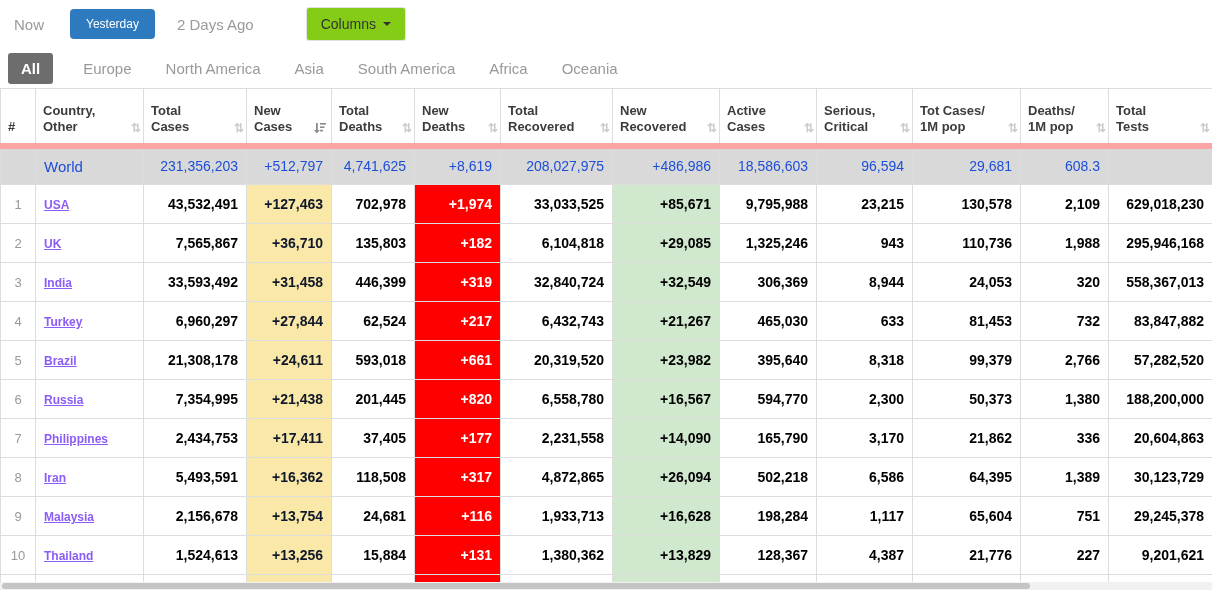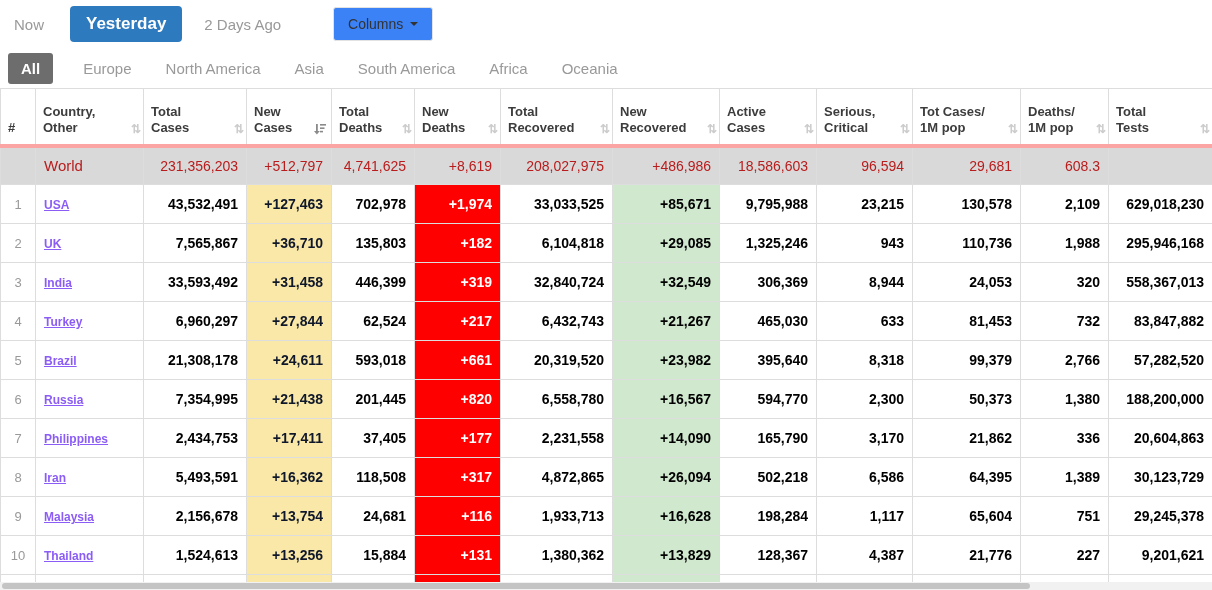--- a/index.html
+++ b/index.html
@@ -3,55 +3,55 @@
 <meta charset="utf-8">
 <style>
   * { margin:0; padding:0; box-sizing:border-box; }
   html,body { width:1212px; height:590px; overflow:hidden; background:#fff;
     font-family:"Liberation Sans", sans-serif; }
   .app { width:968px; height:590px; position:relative; }
 
   
   .toolbar { height:48px; display:flex; align-items:center; padding:0 14px; }
   .txt-btn { color:#999; font-size:15px; cursor:pointer; }
-  .btn-primary { background:#2e7abf; color:#fff; font-size:17px; font-weight:bold;
+  .btn-primary { background:#2e7abf; color:#fff; font-size:12px; font-weight:normal;
     border:none; border-radius:4px; padding:8px 16px; margin:0 22px 0 26px; cursor:pointer; }
-  .btn-columns { background:#3b82f6; color:#333; font-size:14px; border:1px solid #e2e2e2;
+  .btn-columns { background:#84cc16; color:#333; font-size:14px; border:1px solid #e2e2e2;
     border-radius:3px; padding:8px 14px; margin-left:52px; cursor:pointer;
     display:flex; align-items:center; gap:7px; }
   .caret { width:0; height:0; border-left:4px solid transparent; border-right:4px solid transparent;
     border-top:4px solid #333; display:inline-block; }
   .search-wrap { margin-left:172px; display:flex; align-items:center; gap:8px; }
   .search-label { color:#8a8a8a; font-size:15px; }
   .search-input { width:208px; height:30px; border:1px solid #ccc; border-radius:4px;
     padding:0 8px; font-size:14px; outline:none; }
 
   
   .tabs { height:40px; display:flex; align-items:center; padding:0 0 0 8px; gap:26px; }
   .tab { color:#999; font-size:15px; cursor:pointer; padding:7px 4px;text-align:center; }
   .tab.active { background:#6d6d6d; color:#fff; font-weight:bold; border-radius:3px;
     padding:7px 13px; }
 
   
   table { width:1212px; border-collapse:collapse; table-layout:fixed; }
   th, td { border:1px solid #ddd; overflow:hidden; white-space:nowrap; }
   thead th { height:57px; vertical-align:bottom; text-align:left; padding:6px 6px 8px 7px;
     font-size:13px; color:#3c3c3c; position:relative; cursor:pointer; background:#fff;
-    border-bottom:4px solid #fca5a5; }
+    border-bottom:6px solid #fca5a5; }
   th .l1, th .l2 { line-height:16px; font-weight:bold; }
   .sort-icon { position:absolute; right:4px; bottom:8px; color:#ccc; font-size:12px;
     letter-spacing:-2px; }
   .sort-desc-svg { position:absolute; right:4px; bottom:9px; }
 
   tbody td { height:39px; font-size:14px; padding:0 8px; text-align:right; color:#000;
     font-weight:bold; }
   td.rank { color:#999; font-weight:normal; font-size:13px; text-align:center; padding:0 4px; }
   td.country { text-align:left; }
   td.country a { color:#8b5cf6; font-weight:bold; text-decoration:underline; font-size:12px; }
-  tr.world-row td { background:#d9d9d9; color:#b91c1c; font-weight:normal; }
+  tr.world-row td { background:#d9d9d9; color:#1d4ed8; font-weight:normal; }
   tr.world-row td.country { font-size:15px; }
   td.cell-yellow { background:#f9e8a7; color:#0f172a; }
   td.cell-red { background:#ff0000; color:#fff;padding-left:8px; }
   td.cell-green { background:#d0e8ce; }
 
   tr.partial td { height:8px; padding:0; border-bottom:none; }
   tr.partial td.cell-red, tr.partial td.cell-yellow, tr.partial td.cell-green { }
 
   
   .hscroll { position:absolute; left:0; bottom:0; width:1212px; height:8px;

